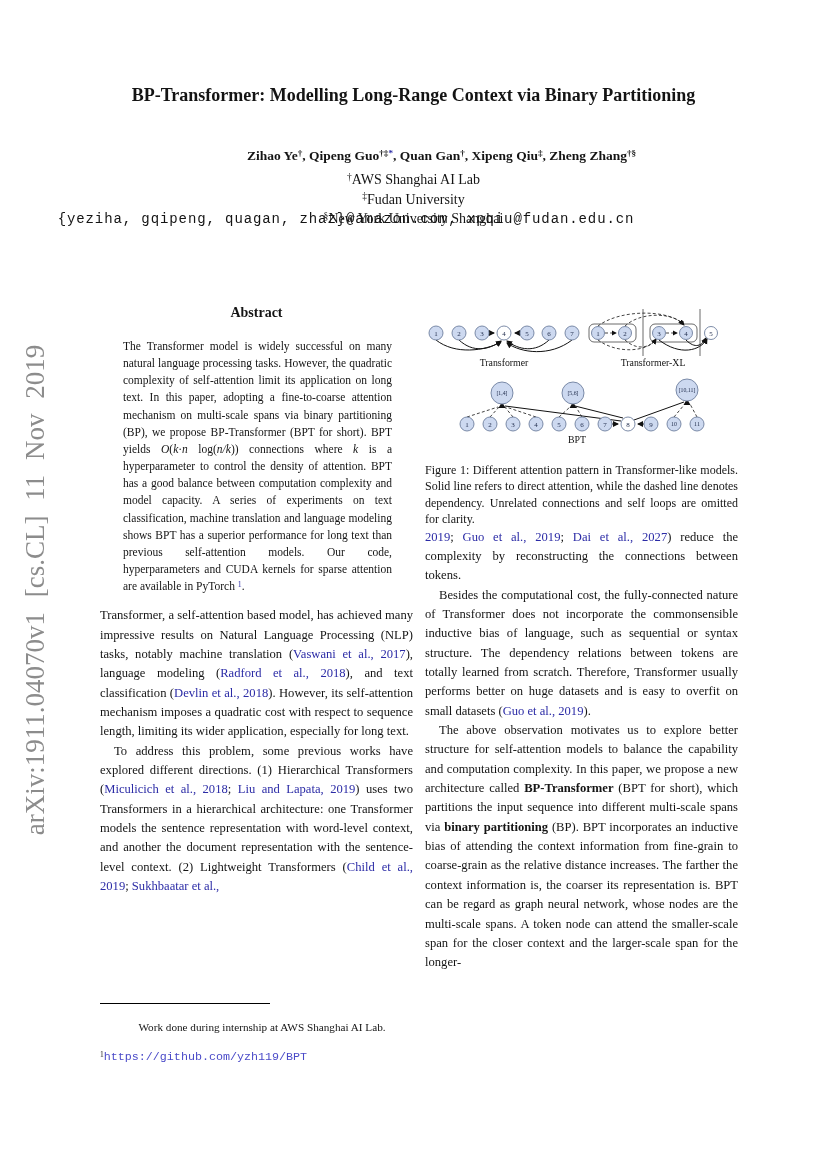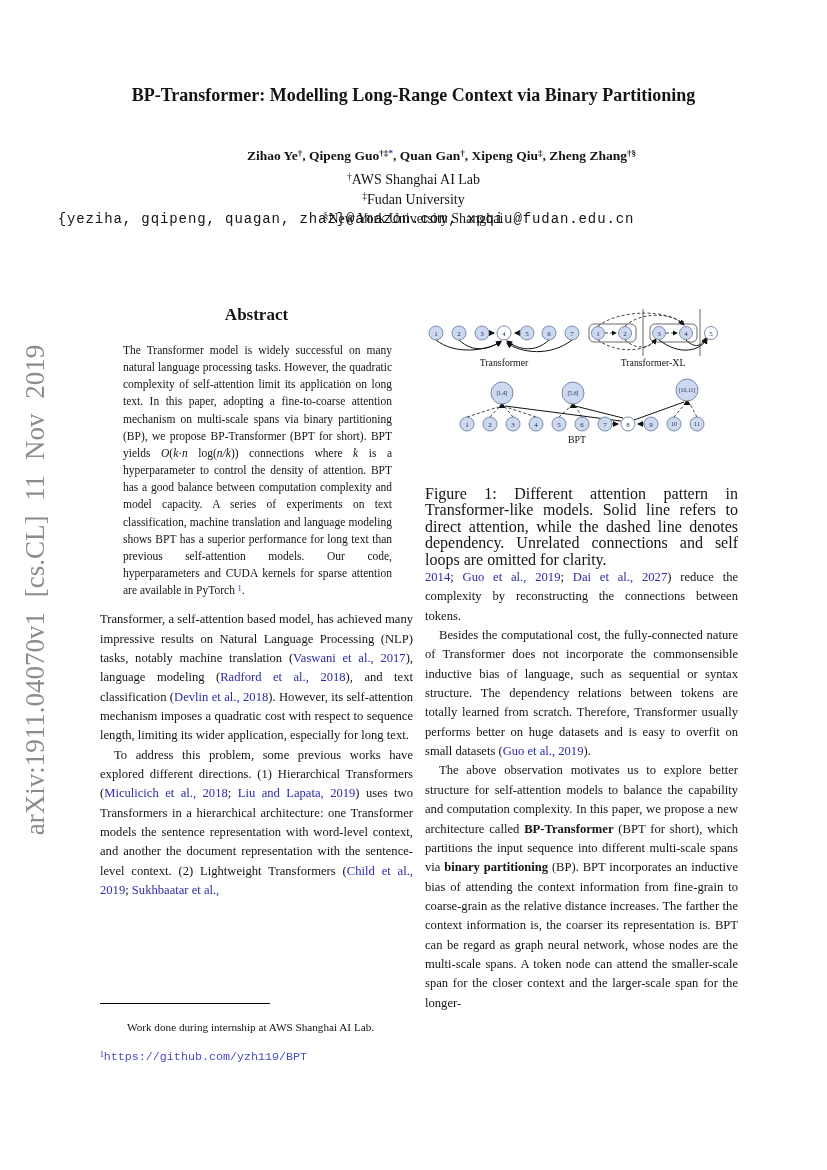--- a/index.html
+++ b/index.html
@@ -15,41 +15,41 @@
   .authors{position:absolute;top:148px;left:0;width:827px;text-align:center;
            font-size:13.5px;font-weight:bold;padding-left:28px;}
   .affs{position:absolute;top:170px;left:0;width:827px;text-align:center;
         font-size:14px;line-height:19.5px;}
   .emails{position:absolute;top:211px;left:0;width:692px;text-align:center;
           font-family:"Liberation Mono",monospace;font-size:14px;letter-spacing:0.9px;}
   
   .col{position:absolute;top:300px;width:313px;height:766px;}
   .col-left{left:100px;}
   .col-right{left:425px;}
-  .abs-head{text-align:center;font-size:17px;font-weight:bold;margin:5px 0 17px 0;}
+  .abs-head{text-align:center;font-size:14px;font-weight:bold;margin:5px 0 17px 0;}
   .abs-body{margin:0 21px 0 23px;font-size:11.5px;line-height:17.15px;text-align:justify;}
   .sec-head{font-size:14px;font-weight:bold;margin:19px 0 0 0;}
   .sec-head .num{display:inline-block;margin-right:13px;}
   .para{font-size:12.6px;line-height:19.35px;text-align:justify;margin:11px 0 0 0;}
   .para.noskip{margin-top:0;}
   .para.indent{text-indent:14px;}
   
   .sup{font-size:68%;vertical-align:baseline;position:relative;top:-0.45em;line-height:0;}
   .it{font-style:italic;}
   .bf{font-weight:bold;}
   .cite{color:#2b2ba6;}
   .url{font-family:"Liberation Mono",monospace;color:#4a4ac8;font-size:11.7px;}
   
   .footnote{position:absolute;left:0;bottom:2px;width:313px;}
   .fn-rule{width:170px;border-top:1.1px solid #000;margin:0 0 5px 0;}
-  .fn-text{font-size:11.2px;line-height:14px;text-indent:11px;margin:16px;}
+  .fn-text{font-size:11.2px;line-height:14px;text-indent:11px;margin:16px;text-align:center;}
   .fn-url{font-size:11px;margin-top:1px;}
   
   .fig-svg{display:block;margin-top:8px;overflow:visible;}
-  .caption{font-size:16px;line-height:16.4px;text-align:justify;margin:28px 0 0 0;}
+  .caption{font-size:12px;line-height:16.4px;text-align:justify;margin:4px 0 0 0;}
   .rc-first{margin-top:30px;}
   .nd{fill:#cdd9f0;stroke:#6e7f9e;stroke-width:0.9;}
   .nd-w{fill:#ffffff;stroke:#6e7f9e;stroke-width:0.9;}
   .nl{font-size:7px;fill:#24304f;text-anchor:middle;font-family:"Liberation Serif",serif;}
   .nl2{font-size:6px;fill:#24304f;text-anchor:middle;font-family:"Liberation Serif",serif;}
   .sl{font-size:5.8px;fill:#24304f;text-anchor:middle;font-family:"Liberation Serif",serif;}
   .fl{font-size:9.8px;fill:#111;text-anchor:middle;font-family:"Liberation Serif",serif;}
   .solid{fill:none;stroke:#111;stroke-width:1;}
   .thin{fill:none;stroke:#444;stroke-width:0.8;}
   .dash{fill:none;stroke:#222;stroke-width:0.85;stroke-dasharray:3 2.2;}
@@ -188,18 +188,18 @@
         <text class="nl" x="203" y="118.5">8</text>
         <text class="nl" x="226" y="118.5">9</text>
         <text class="nl2" x="249" y="118.3">10</text>
         <text class="nl2" x="272" y="118.3">11</text>
         <text class="fl" x="152" y="135">BPT</text>
       </g>
     </svg>
 
     <p class="caption">Figure 1: Different attention pattern in Transformer-like models. Solid line refers to direct attention, while the dashed line denotes dependency. Unrelated connections and self loops are omitted for clarity.</p>
 
-    <p class="para noskip rc-first"><span class="cite">2014</span><span>; </span><span class="cite">Guo et al., 2019</span><span>; </span><span class="cite">Dai et al., 2027</span><span>) reduce the complexity by reconstructing the connections between tokens.</span></p>
+    <p class="para noskip rc-first"><span class="cite">2019</span><span>; </span><span class="cite">Guo et al., 2019</span><span>; </span><span class="cite">Dai et al., 2027</span><span>) reduce the complexity by reconstructing the connections between tokens.</span></p>
     <p class="para noskip indent"><span>Besides the computational cost, the fully-connected nature of Transformer does not incorporate the commonsensible inductive bias of language, such as sequential or syntax structure. The dependency relations between tokens are totally learned from scratch. Therefore, Transformer usually performs better on huge datasets and is easy to overfit on small datasets (</span><span class="cite">Guo et al., 2019</span><span>).</span></p>
     <p class="para noskip indent"><span>The above observation motivates us to explore better structure for self-attention models to balance the capability and computation complexity. In this paper, we propose a new architecture called </span><span class="bf">BP-Transformer</span><span> (BPT for short), which partitions the input sequence into different multi-scale spans via </span><span class="bf">binary partitioning</span><span> (BP). BPT incorporates an inductive bias of attending the context information from fine-grain to coarse-grain as the relative distance increases. The farther the context information is, the coarser its representation is. BPT can be regard as graph neural network, whose nodes are the multi-scale spans. A token node can attend the smaller-scale span for the closer context and the larger-scale span for the longer-</span></p>
   </div>
 
 </div>
 
 </body></html>

